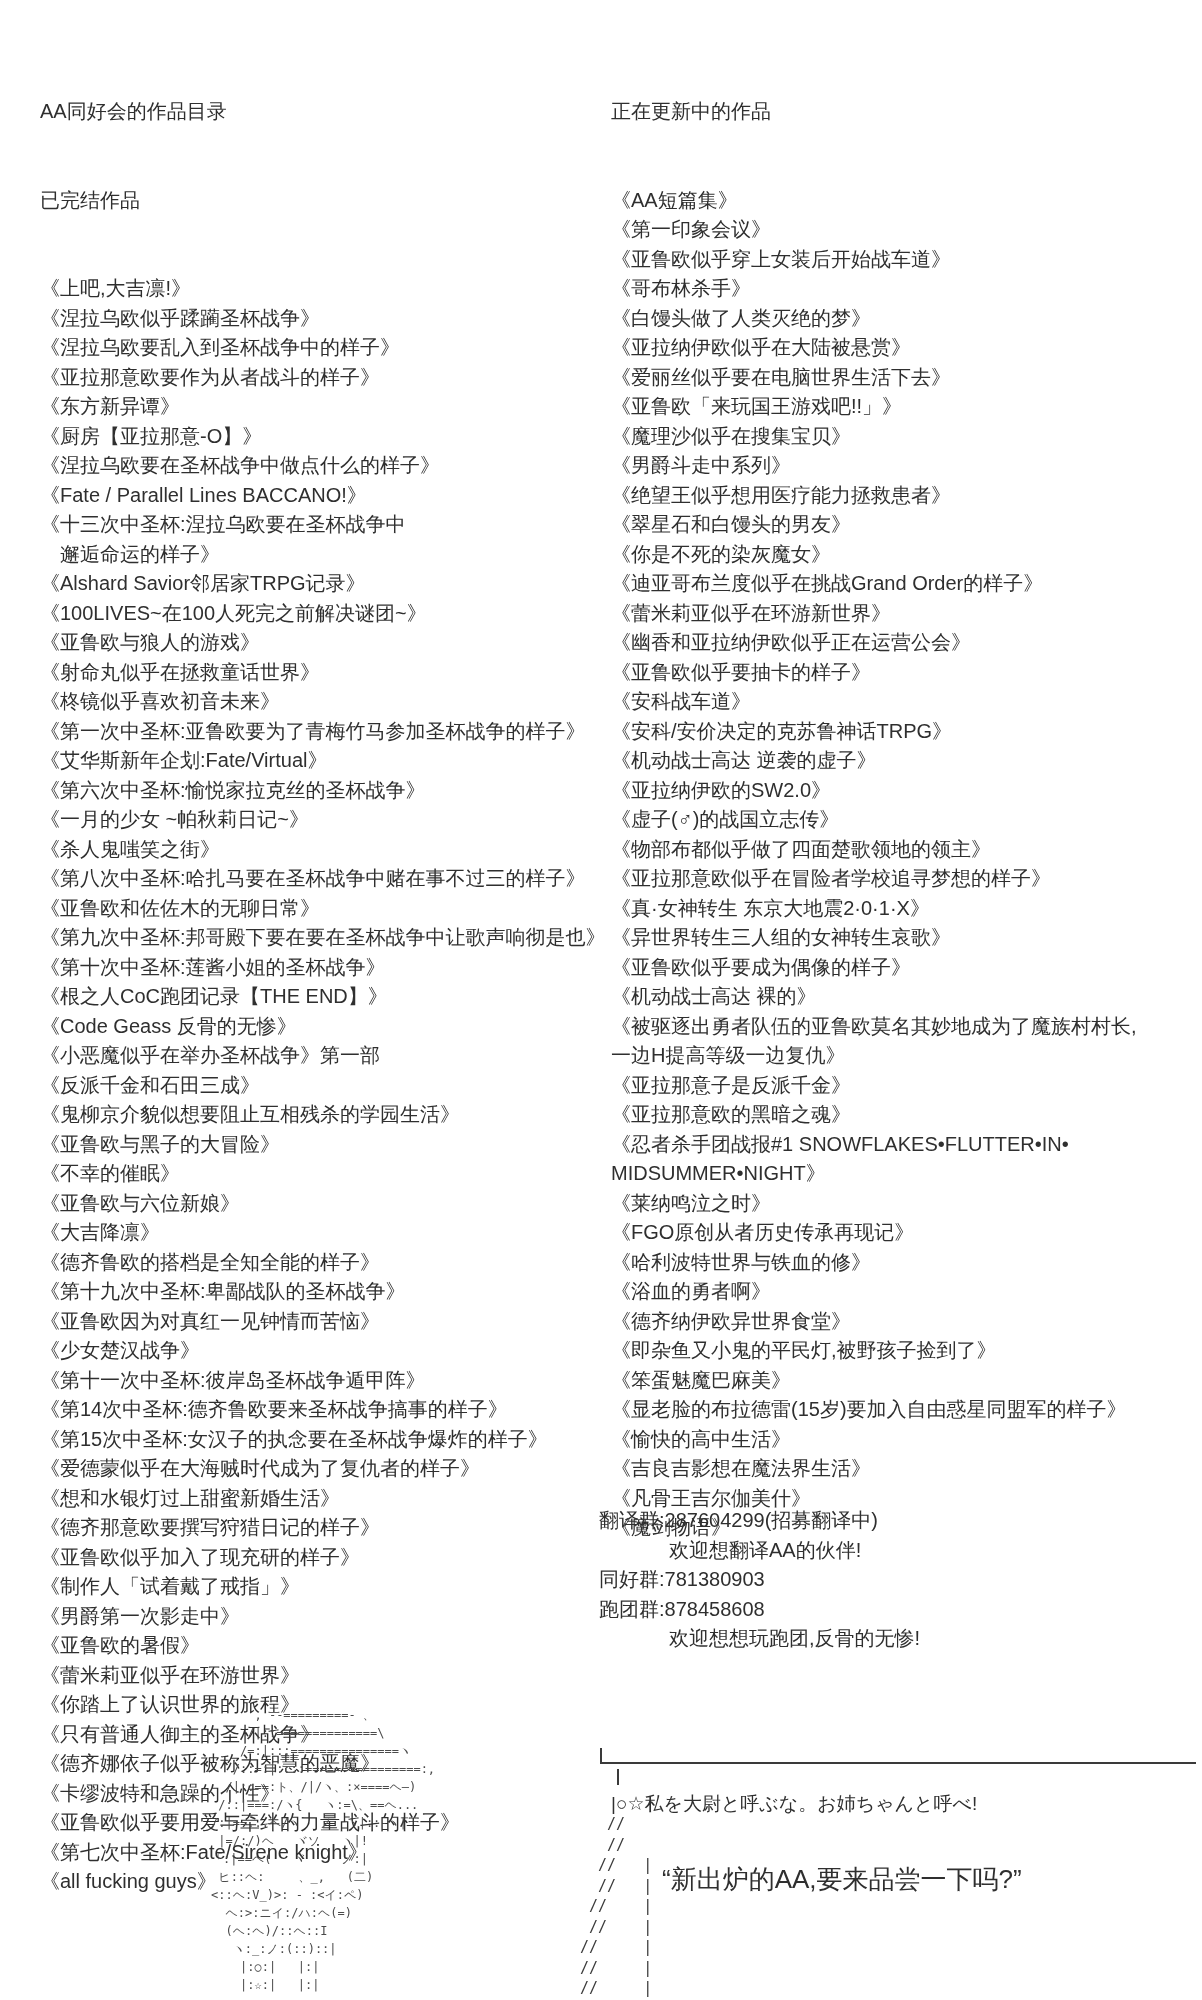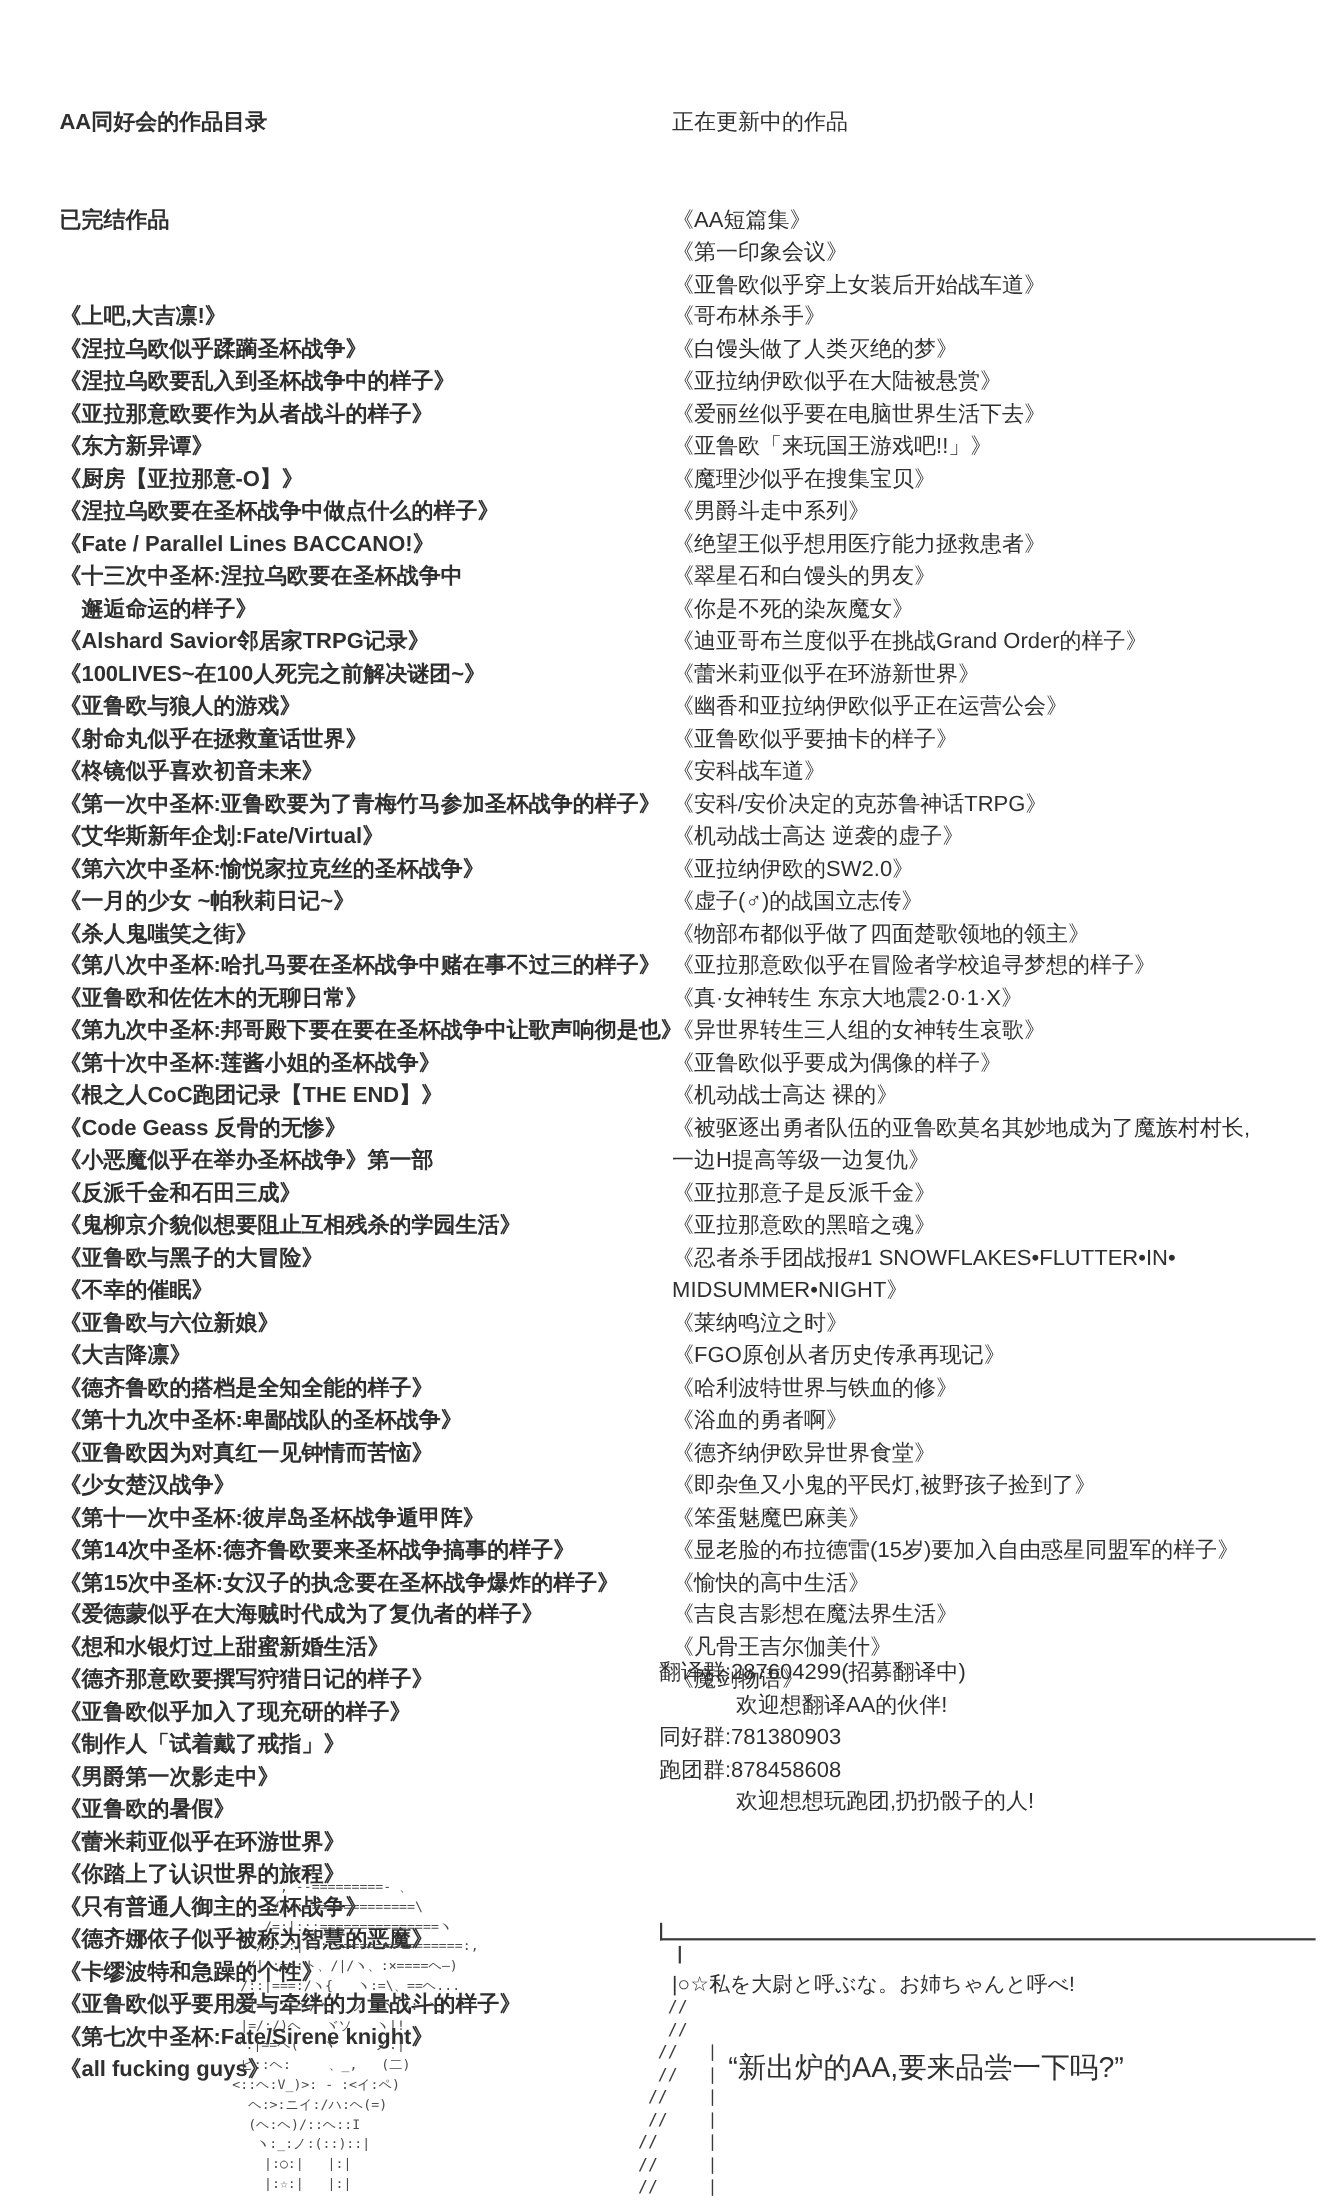--- a/index.html
+++ b/index.html
@@ -5,21 +5,21 @@
   * { margin:0; padding:0; box-sizing:border-box; }
   html,body { width:1202px; height:2000px; }
   body {
     position:relative;
     background:#ffffff;
     overflow:hidden;
     color:#2f2f2f;
     font-family:"Liberation Sans","DejaVu Sans",sans-serif;
   }
   .col { position:absolute; font-size:20px; line-height:29.5px; white-space:pre; }
-  #col-left  { left:54px;  top:38px;font-weight:bold; }
+  #col-left  { left:40px;  top:38px; }
   #col-right { left:611px; top:38px; }
   .line { white-space:pre; }
   #contact {
     position:absolute; left:599px; top:1506px;
     font-size:20px; line-height:29.6px; white-space:pre;
   }
   #contact .note { padding-left:70px; }
   #ascii-art {
     position:absolute; left:175px; top:1706px;
     font-family:"DejaVu Sans Mono",monospace;
@@ -43,21 +43,21 @@
   <div class="line">AA同好会的作品目录</div>
   <div class="line">已完结作品</div>
   <div><div class="line">《上吧,大吉凛!》</div><div class="line">《涅拉乌欧似乎蹂躏圣杯战争》</div><div class="line">《涅拉乌欧要乱入到圣杯战争中的样子》</div><div class="line">《亚拉那意欧要作为从者战斗的样子》</div><div class="line">《东方新异谭》</div><div class="line">《厨房【亚拉那意-O】》</div><div class="line">《涅拉乌欧要在圣杯战争中做点什么的样子》</div><div class="line">《Fate / Parallel Lines BACCANO!》</div><div class="line">《十三次中圣杯:涅拉乌欧要在圣杯战争中</div><div class="line">　邂逅命运的样子》</div><div class="line">《Alshard Savior邻居家TRPG记录》</div><div class="line">《100LIVES~在100人死完之前解决谜团~》</div><div class="line">《亚鲁欧与狼人的游戏》</div><div class="line">《射命丸似乎在拯救童话世界》</div><div class="line">《柊镜似乎喜欢初音未来》</div><div class="line">《第一次中圣杯:亚鲁欧要为了青梅竹马参加圣杯战争的样子》</div><div class="line">《艾华斯新年企划:Fate/Virtual》</div><div class="line">《第六次中圣杯:愉悦家拉克丝的圣杯战争》</div><div class="line">《一月的少女 ~帕秋莉日记~》</div><div class="line">《杀人鬼嗤笑之街》</div><div class="line">《第八次中圣杯:哈扎马要在圣杯战争中赌在事不过三的样子》</div><div class="line">《亚鲁欧和佐佐木的无聊日常》</div><div class="line">《第九次中圣杯:邦哥殿下要在要在圣杯战争中让歌声响彻是也》</div><div class="line">《第十次中圣杯:莲酱小姐的圣杯战争》</div><div class="line">《根之人CoC跑团记录【THE END】》</div><div class="line">《Code Geass 反骨的无惨》</div><div class="line">《小恶魔似乎在举办圣杯战争》第一部</div><div class="line">《反派千金和石田三成》</div><div class="line">《鬼柳京介貌似想要阻止互相残杀的学园生活》</div><div class="line">《亚鲁欧与黑子的大冒险》</div><div class="line">《不幸的催眠》</div><div class="line">《亚鲁欧与六位新娘》</div><div class="line">《大吉降凛》</div><div class="line">《德齐鲁欧的搭档是全知全能的样子》</div><div class="line">《第十九次中圣杯:卑鄙战队的圣杯战争》</div><div class="line">《亚鲁欧因为对真红一见钟情而苦恼》</div><div class="line">《少女楚汉战争》</div><div class="line">《第十一次中圣杯:彼岸岛圣杯战争遁甲阵》</div><div class="line">《第14次中圣杯:德齐鲁欧要来圣杯战争搞事的样子》</div><div class="line">《第15次中圣杯:女汉子的执念要在圣杯战争爆炸的样子》</div><div class="line">《爱德蒙似乎在大海贼时代成为了复仇者的样子》</div><div class="line">《想和水银灯过上甜蜜新婚生活》</div><div class="line">《德齐那意欧要撰写狩猎日记的样子》</div><div class="line">《亚鲁欧似乎加入了现充研的样子》</div><div class="line">《制作人「试着戴了戒指」》</div><div class="line">《男爵第一次影走中》</div><div class="line">《亚鲁欧的暑假》</div><div class="line">《蕾米莉亚似乎在环游世界》</div><div class="line">《你踏上了认识世界的旅程》</div><div class="line">《只有普通人御主的圣杯战争》</div><div class="line">《德齐娜依子似乎被称为智慧的恶魔》</div><div class="line">《卡缪波特和急躁的个性》</div><div class="line">《亚鲁欧似乎要用爱与牵绊的力量战斗的样子》</div><div class="line">《第七次中圣杯:Fate/Sirene knight》</div><div class="line">《all fucking guys》</div></div>
 </div>
 
 <div class="col" id="col-right">
   <div class="line">正在更新中的作品</div>
   <div><div class="line">《AA短篇集》</div><div class="line">《第一印象会议》</div><div class="line">《亚鲁欧似乎穿上女装后开始战车道》</div><div class="line">《哥布林杀手》</div><div class="line">《白馒头做了人类灭绝的梦》</div><div class="line">《亚拉纳伊欧似乎在大陆被悬赏》</div><div class="line">《爱丽丝似乎要在电脑世界生活下去》</div><div class="line">《亚鲁欧「来玩国王游戏吧!!」》</div><div class="line">《魔理沙似乎在搜集宝贝》</div><div class="line">《男爵斗走中系列》</div><div class="line">《绝望王似乎想用医疗能力拯救患者》</div><div class="line">《翠星石和白馒头的男友》</div><div class="line">《你是不死的染灰魔女》</div><div class="line">《迪亚哥布兰度似乎在挑战Grand Order的样子》</div><div class="line">《蕾米莉亚似乎在环游新世界》</div><div class="line">《幽香和亚拉纳伊欧似乎正在运营公会》</div><div class="line">《亚鲁欧似乎要抽卡的样子》</div><div class="line">《安科战车道》</div><div class="line">《安科/安价决定的克苏鲁神话TRPG》</div><div class="line">《机动战士高达 逆袭的虚子》</div><div class="line">《亚拉纳伊欧的SW2.0》</div><div class="line">《虚子(♂)的战国立志传》</div><div class="line">《物部布都似乎做了四面楚歌领地的领主》</div><div class="line">《亚拉那意欧似乎在冒险者学校追寻梦想的样子》</div><div class="line">《真·女神转生 东京大地震2·0·1·X》</div><div class="line">《异世界转生三人组的女神转生哀歌》</div><div class="line">《亚鲁欧似乎要成为偶像的样子》</div><div class="line">《机动战士高达 裸的》</div><div class="line">《被驱逐出勇者队伍的亚鲁欧莫名其妙地成为了魔族村村长,</div><div class="line">一边H提高等级一边复仇》</div><div class="line">《亚拉那意子是反派千金》</div><div class="line">《亚拉那意欧的黑暗之魂》</div><div class="line">《忍者杀手团战报#1 SNOWFLAKES•FLUTTER•IN•</div><div class="line">MIDSUMMER•NIGHT》</div><div class="line">《莱纳鸣泣之时》</div><div class="line">《FGO原创从者历史传承再现记》</div><div class="line">《哈利波特世界与铁血的修》</div><div class="line">《浴血的勇者啊》</div><div class="line">《德齐纳伊欧异世界食堂》</div><div class="line">《即杂鱼又小鬼的平民灯,被野孩子捡到了》</div><div class="line">《笨蛋魅魔巴麻美》</div><div class="line">《显老脸的布拉德雷(15岁)要加入自由惑星同盟军的样子》</div><div class="line">《愉快的高中生活》</div><div class="line">《吉良吉影想在魔法界生活》</div><div class="line">《凡骨王吉尔伽美什》</div><div class="line">《魔剑物语》</div></div>
 </div>
 
-<div id="contact"><div class="line">翻译群:287604299(招募翻译中)</div><div class="line note">欢迎想翻译AA的伙伴!</div><div class="line">同好群:781380903</div><div class="line">跑团群:878458608</div><div class="line note">欢迎想想玩跑团,扔扔骰子的人!</div></div>
+<div id="contact"><div class="line">翻译群:287604299(招募翻译中)</div><div class="line note">欢迎想翻译AA的伙伴!</div><div class="line">同好群:781380903</div><div class="line">跑团群:878458608</div><div class="line note">欢迎想想玩跑团,反骨的无惨!</div></div>
 
 <pre id="ascii-art">           , -‐=========- 、
           /|::==============\
          /=:|:::===============ヽ
         /::=:|::::================:,
        /|::==:ト、/|/ヽ、:×====ヘ―)
       /::|===:/ヽ{   ヽ:=\、==ヘ...
      /:|==...ヘ/ヽ ゞノ  ヽ|::-ヽ|
       |=/:/)ヘ   ヾソ   ヽ|!
      「:|==ヘ(   ヾ     ノ:|

